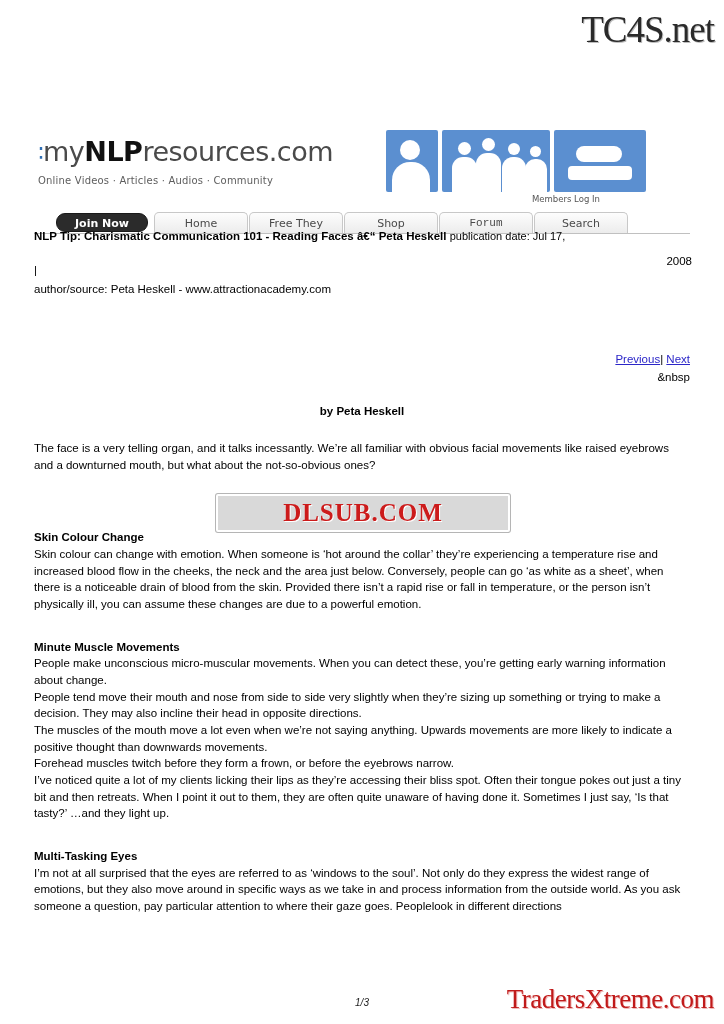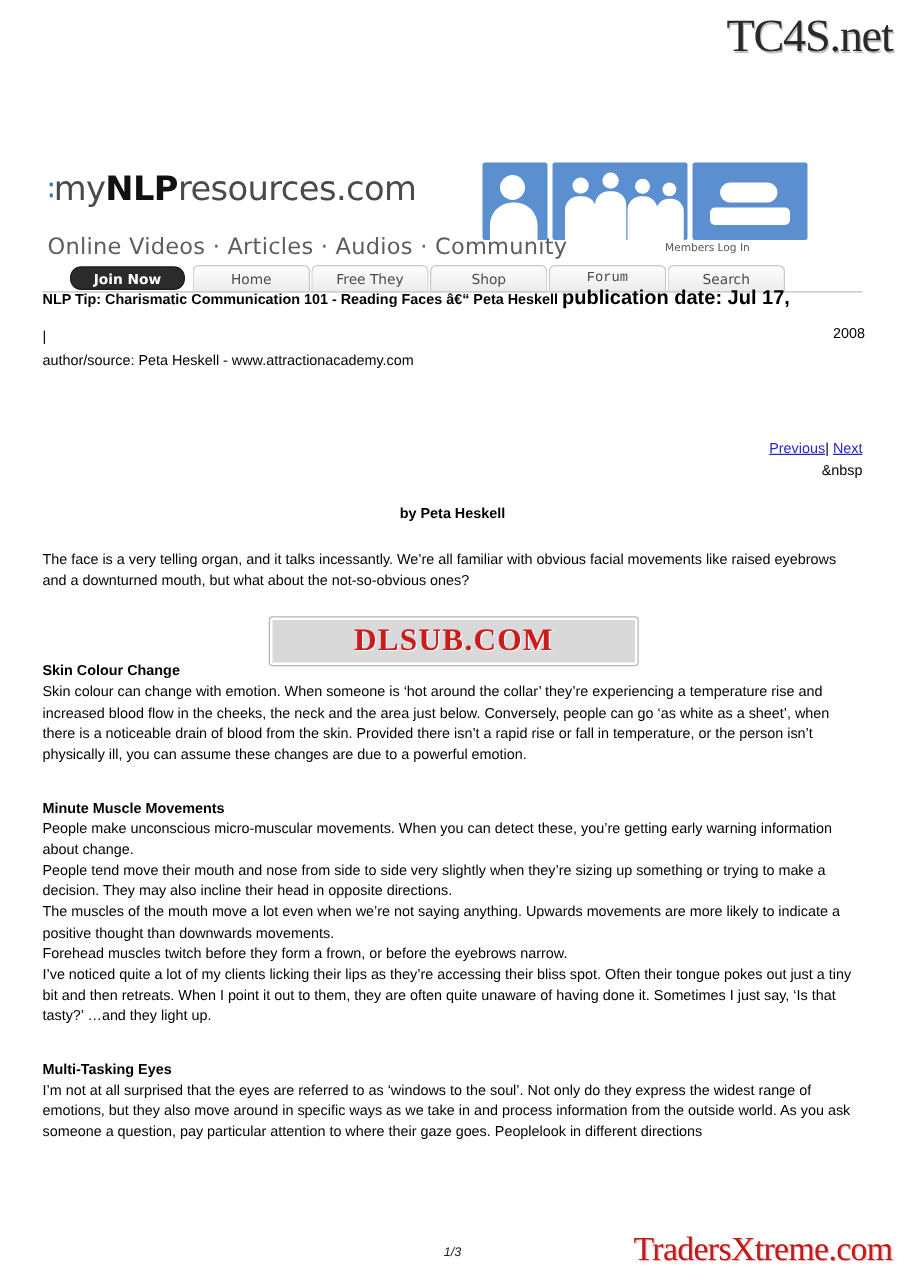--- a/index.html
+++ b/index.html
@@ -53,23 +53,23 @@
   .logo-line1 .dots {
     color: #2f6fb5;
     font-size: 23px;
     letter-spacing: -4px;
     margin-right: 3px;
   }
   .logo-line1 .my { color: #4a4a4a; font-weight: normal; }
   .logo-line1 .nlp { color: #111111; font-weight: bold; margin-top: 36px; }
   .logo-line1 .rest { color: #4a4a4a; }
   .logo-line2 {
-    margin-top: 20px;
+    margin-top: 8px;
     font-family: "DejaVu Sans", sans-serif;
-    font-size: 18px;
+    font-size: 10px;
     color: #5d5d5d;
     letter-spacing: 0.2px;
     white-space: nowrap;
   }
 
   .banner-imgs {
     position: absolute;
     left: 352px;
     top: 2px;
     width: 250px;
@@ -153,22 +153,22 @@
     left: 34px;
     top: 230px;
     width: 658px;
     font-size: 11.5px;
   }
   .article-title {
     font-weight: bold;
     font-size: 11.5px;
   }
   .pubdate {
-    font-weight: bold;
-    font-size: 16px;
+    font-weight: normal;
+    font-size: 11px;
   }
   .pubdate-2 {
     display: block;
     text-align: right;
     font-size: 11.5px;
     margin-top: 13px;
   }
   .pipe-line {
     position: absolute;
     left: 34px;

